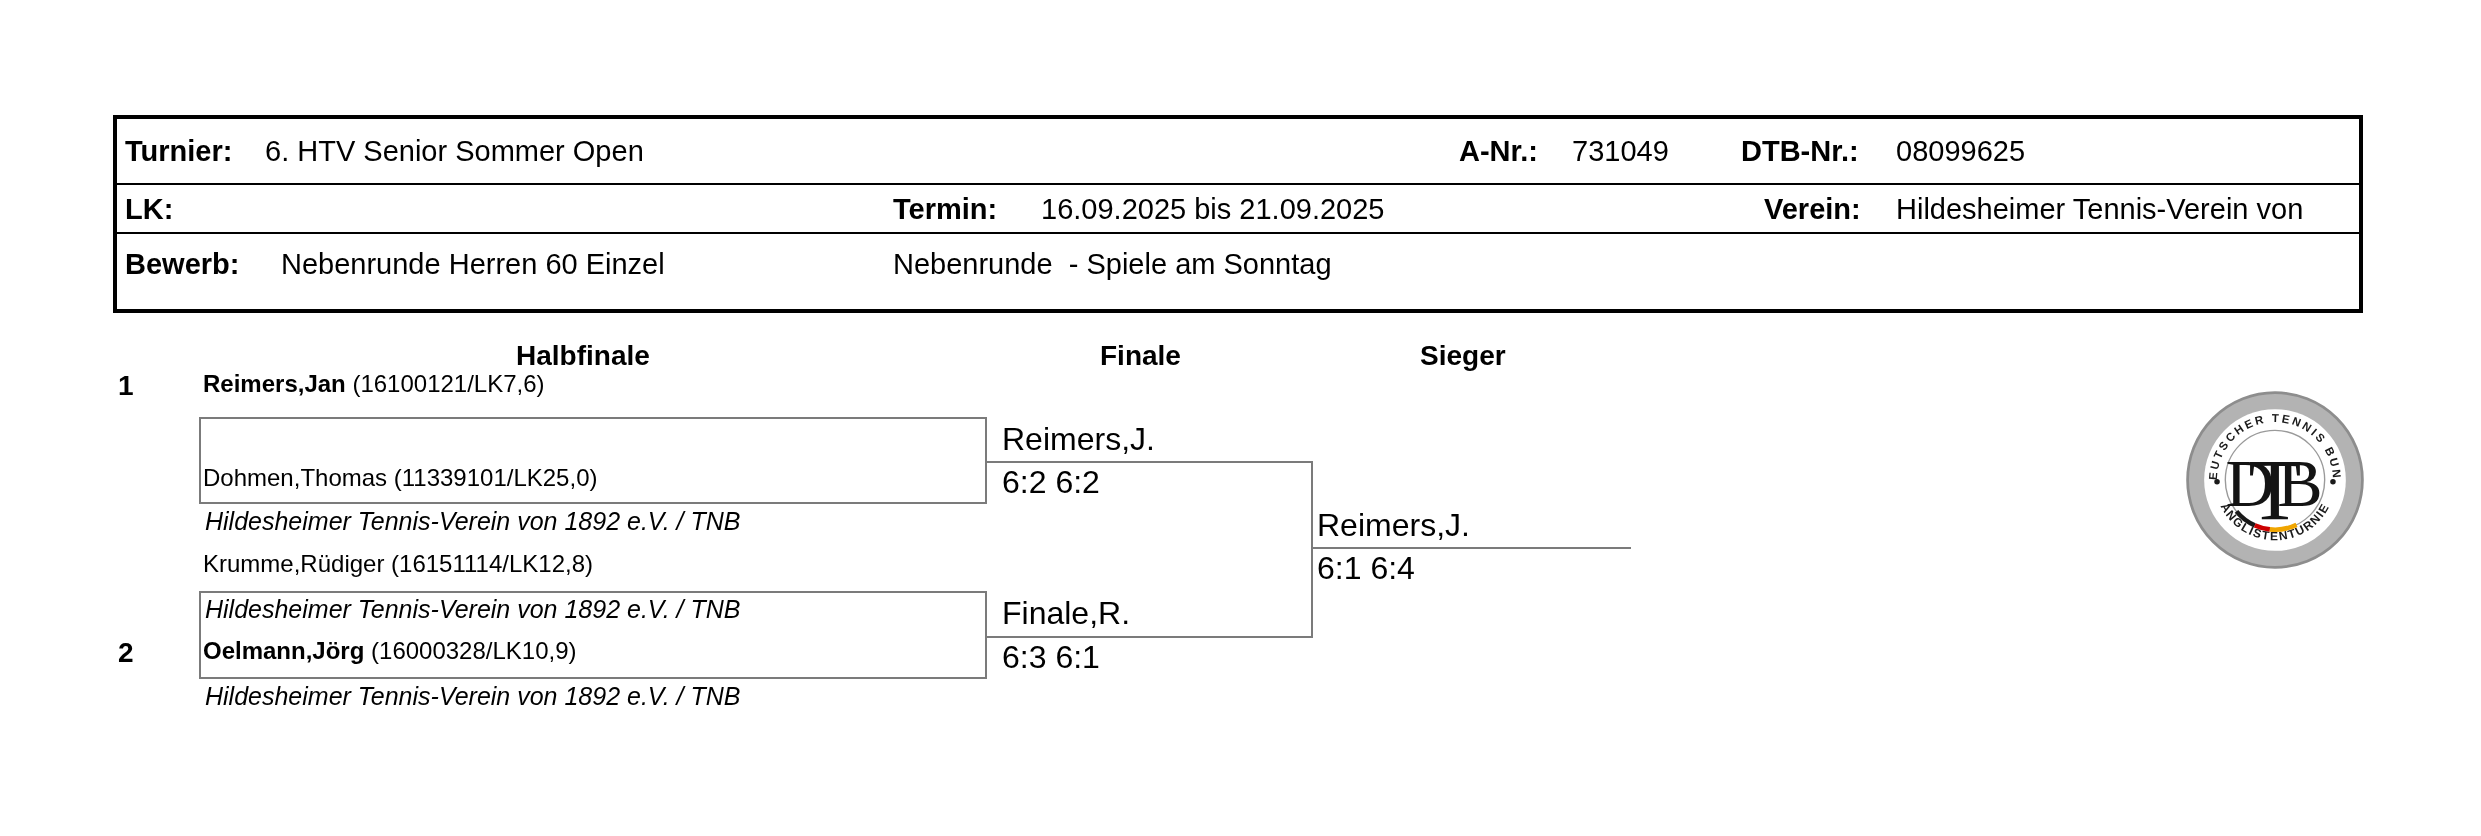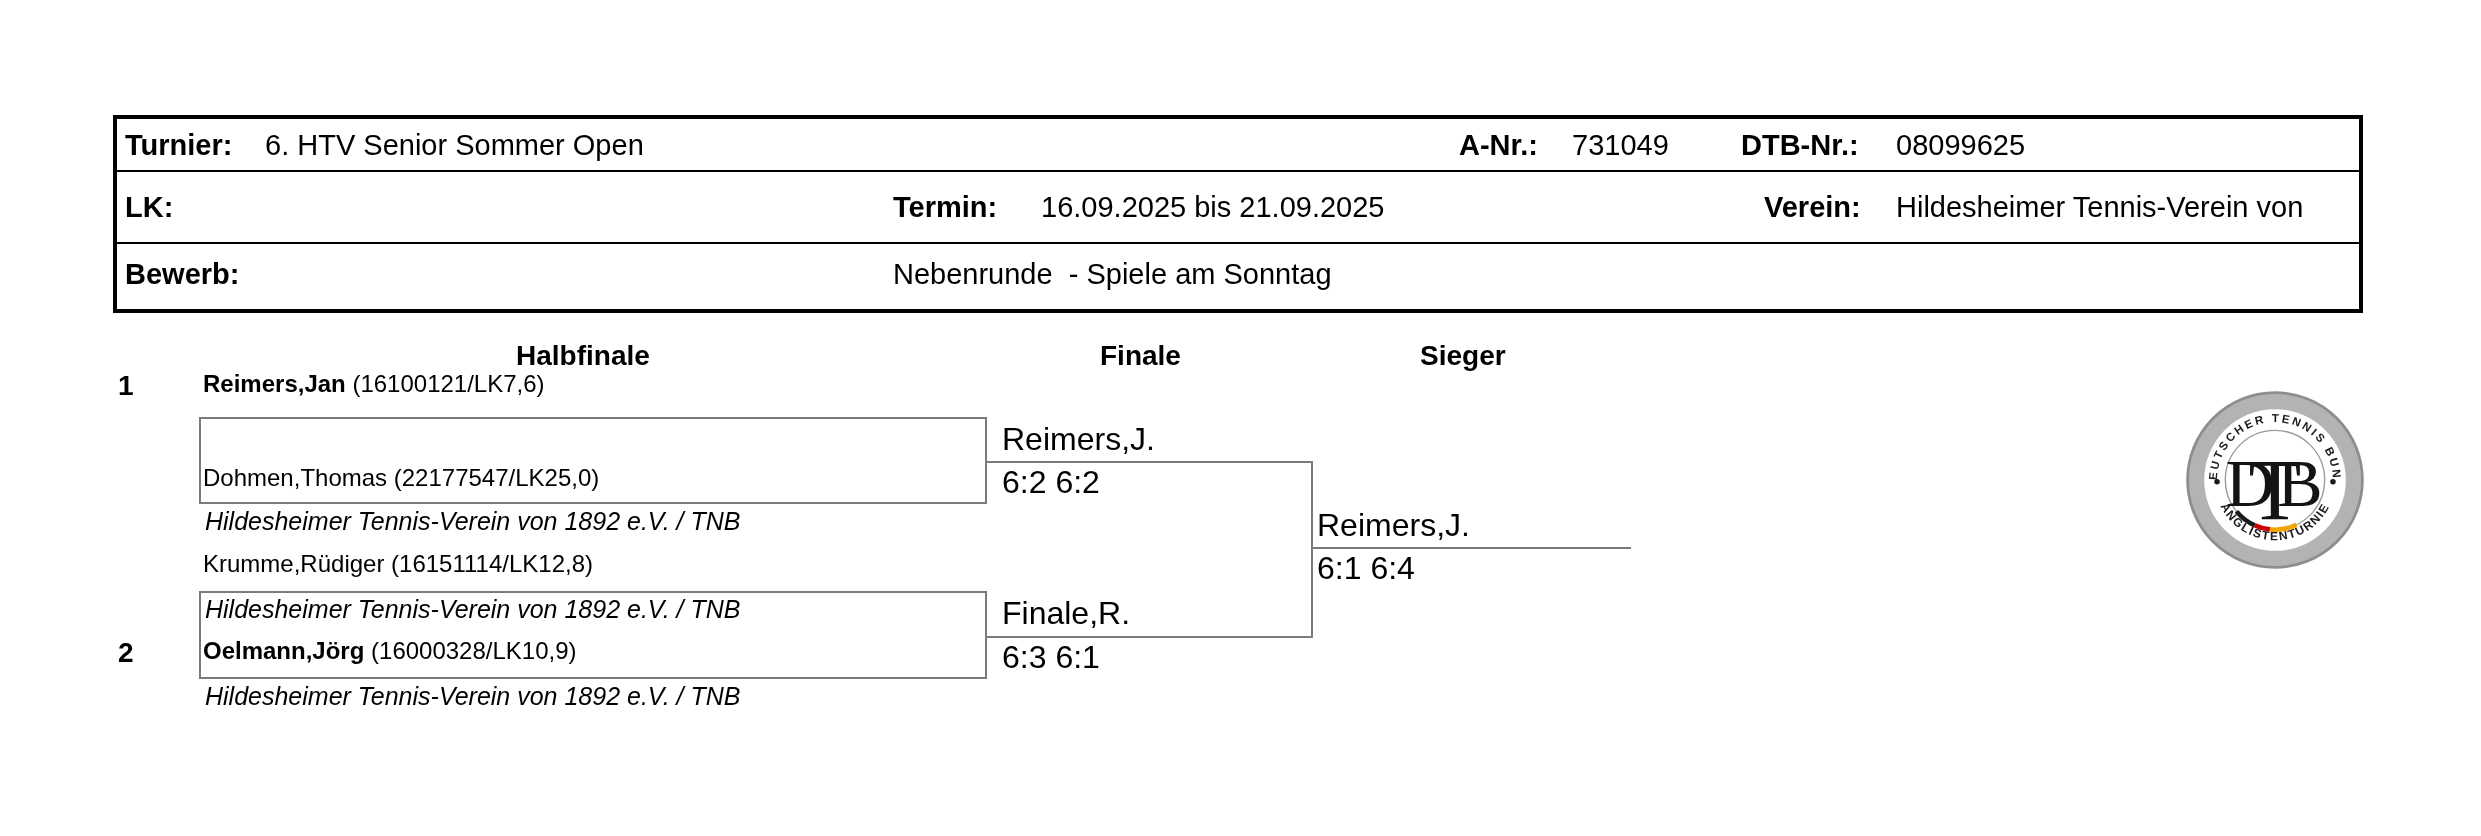--- a/index.html
+++ b/index.html
@@ -15,22 +15,22 @@
   
   #info-table {
     position: absolute;
     left: 113px; top: 115px;
     width: 2250px; height: 198px;
     border: 4px solid #000;
     box-sizing: border-box;
     background: #fff;
   }
   .info-row { position: relative; width: 100%; overflow: hidden; }
-  .info-row-1 { height: 51px; }
-  .info-row-2 { height: 72px; border-top: 2px solid #000; box-sizing: border-box; }
+  .info-row-1 { height: 64px; }
+  .info-row-2 { height: 49px; border-top: 2px solid #000; box-sizing: border-box; }
   .info-row-3 { height: 61px; border-top: 2px solid #000; box-sizing: border-box; }
   .cell {
     position: absolute;
     top: 50%; transform: translateY(-50%);
     font-size: 29px;
     white-space: pre;
   }
   .lbl { font-weight: bold; }
   
   .round-header { position: absolute; font-size: 28px; font-weight: bold; text-align: center; }
@@ -61,20 +61,21 @@
     </div>
     <div class="info-row info-row-2">
       <span class="cell lbl" style="left:8px">LK:</span>
       <span class="cell lbl" style="left:776px">Termin:</span>
       <span class="cell" style="left:924px">16.09.2025 bis 21.09.2025</span>
       <span class="cell lbl" style="left:1647px">Verein:</span>
       <span class="cell" style="left:1779px">Hildesheimer Tennis-Verein von</span>
     </div>
     <div class="info-row info-row-3">
       <span class="cell lbl" style="left:8px">Bewerb:</span>
+      <span class="cell" style="left:164px">Nebenrunde Herren 60 Einzel</span>
       <span class="cell" style="left:776px">Nebenrunde  - Spiele am Sonntag</span>
     </div>
   </div>
 
   <div class="round-header" style="left:516px;  top:340px">Halbfinale</div>
   <div class="round-header" style="left:1100px; top:340px">Finale</div>
   <div class="round-header" style="left:1420px; top:340px">Sieger</div>
 
   <div class="bline h2" style="left:199px; top:417px; width:788px"></div>
   <div class="bline h2" style="left:199px; top:502px; width:788px"></div>
@@ -87,21 +88,21 @@
   <div class="bline w2" style="left:985px; top:591px; height:88px"></div>
 
   <div class="bline h2" style="left:985px;  top:461px; width:328px"></div>
   <div class="bline h2" style="left:985px;  top:636px; width:328px"></div>
   <div class="bline w2" style="left:1311px; top:461px; height:177px"></div>
   <div class="bline h2" style="left:1311px; top:547px; width:320px"></div>
 
   <div class="seed" style="left:118px; top:370px">1</div>
   <div class="pline" style="left:203px; top:370px"><span class="pname-b">Reimers,Jan</span><span> (16100121/LK7,6)</span></div>
 
-  <div class="pline" style="left:203px; top:464px"><span>Dohmen,Thomas</span><span> (22177547/LK25,0)</span></div>
+  <div class="pline" style="left:203px; top:464px"><span>Dohmen,Thomas</span><span> (11339101/LK25,0)</span></div>
   <div class="club" style="left:205px; top:507px">Hildesheimer Tennis-Verein von 1892 e.V. / TNB</div>
 
   <div class="pline" style="left:203px; top:550px"><span>Krumme,Rüdiger</span><span> (16151114/LK12,8)</span></div>
   <div class="club" style="left:205px; top:595px">Hildesheimer Tennis-Verein von 1892 e.V. / TNB</div>
 
   <div class="seed" style="left:118px; top:637px">2</div>
   <div class="pline" style="left:203px; top:637px"><span class="pname-b">Oelmann,Jörg</span><span> (16000328/LK10,9)</span></div>
   <div class="club" style="left:205px; top:682px">Hildesheimer Tennis-Verein von 1892 e.V. / TNB</div>
 
   <div class="result" style="left:1002px; top:421px">Reimers,J.</div>

